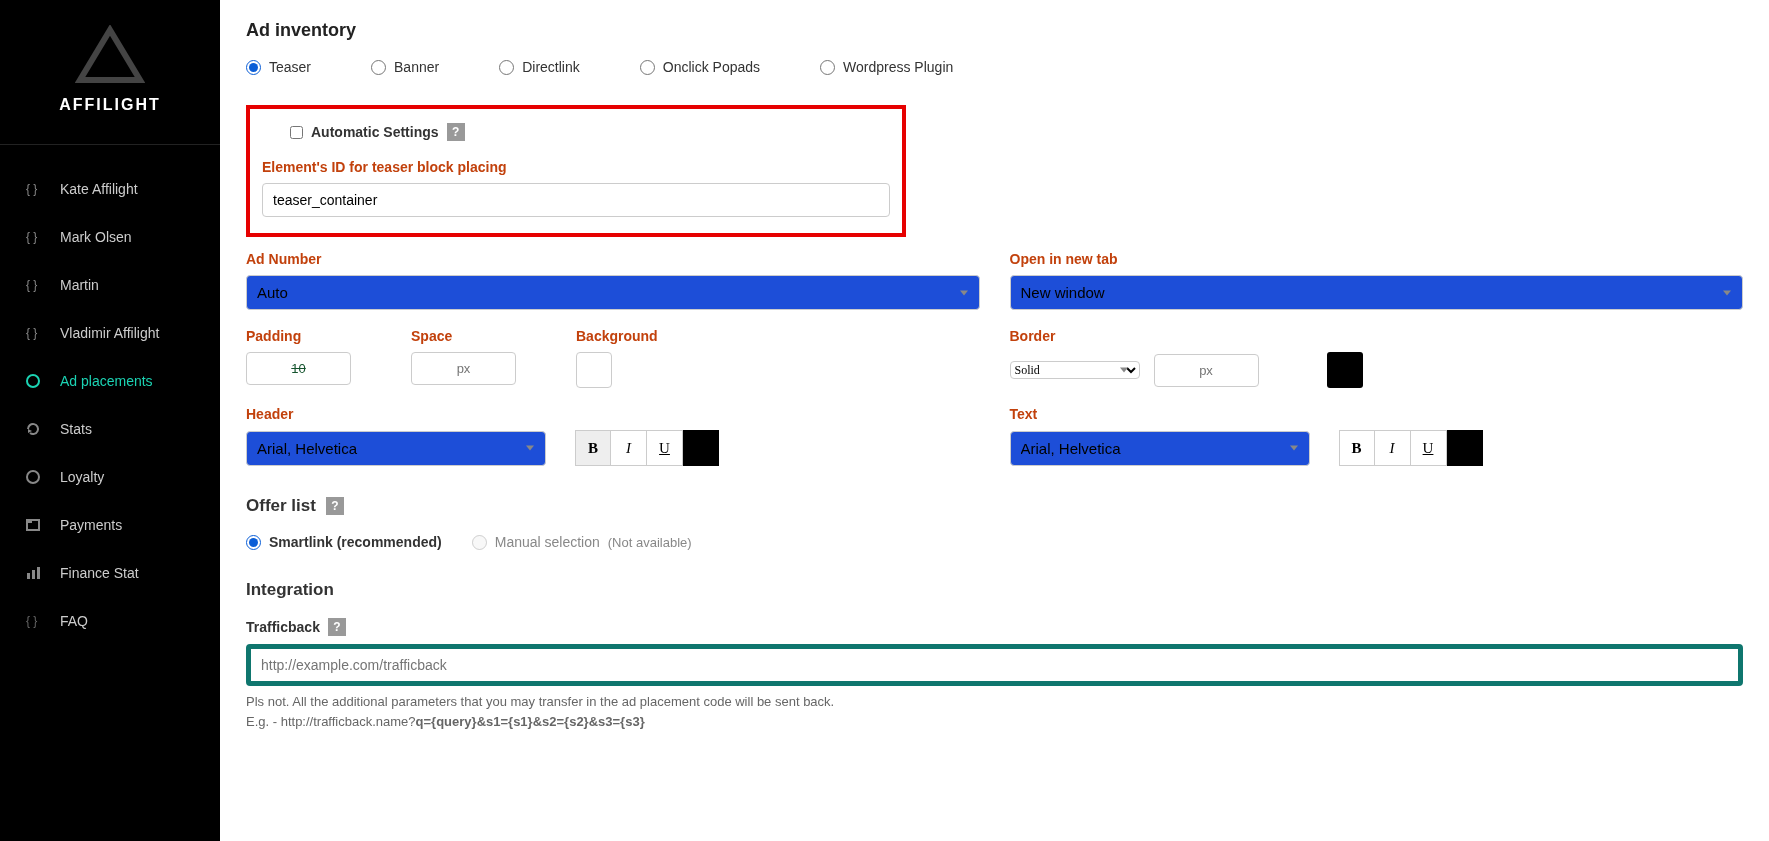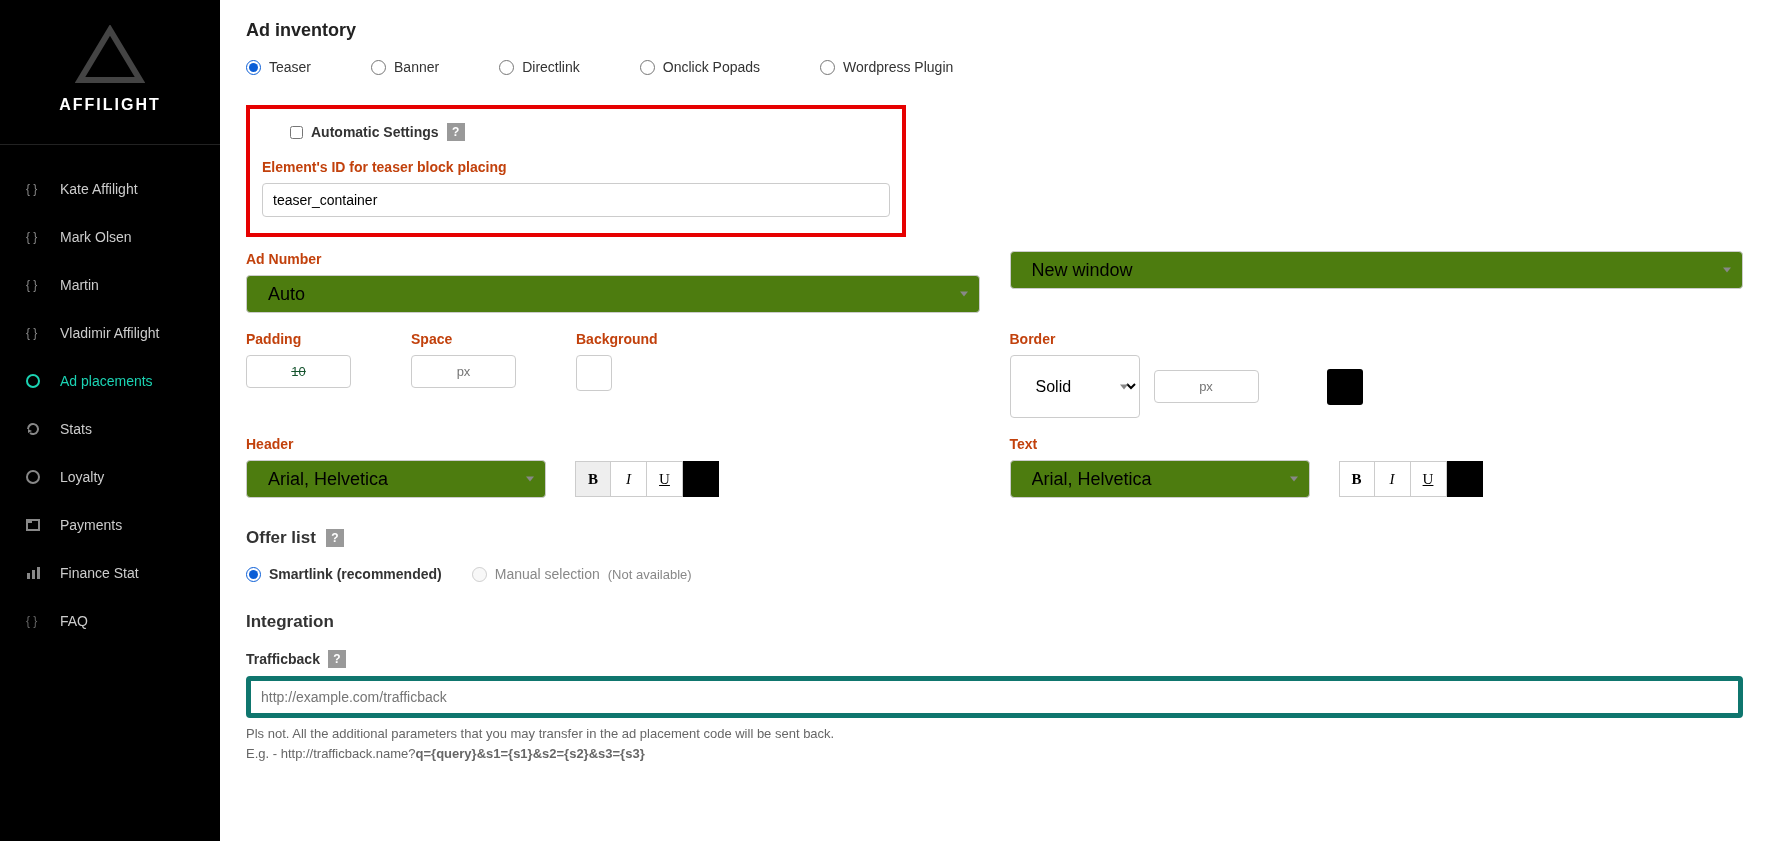--- a/index.html
+++ b/index.html
@@ -18,26 +18,26 @@
 .radio-row { display: flex; gap: 60px; margin-bottom: 30px; }
 .radio-opt { display: flex; align-items: center; gap: 8px; cursor: pointer; }
 .radio-opt input[type=radio] { width: 15px; height: 15px; accent-color: #0b5ed7; }
 .highlight-box { border: 4px solid #e60000; padding: 14px 12px 16px; margin-bottom: 14px; }
 .checkbox-row { display: flex; align-items: center; gap: 8px; margin-bottom: 18px; padding-left: 28px; }
 .checkbox-row label { font-weight: bold; }
 .help-icon { display: inline-flex; width: 18px; height: 18px; background: #999; color: #fff; align-items: center; justify-content: center; font-size: 12px; font-weight: bold; }
 .field-label { font-weight: bold; margin-bottom: 8px; display: block; color: #c2410c; }
 .text-input { width: 100%; border: 1px solid #ccc; border-radius: 4px; padding: 8px 10px; font-size: 14px; }
 .two-col { display: grid; grid-template-columns: 1fr 1fr; gap: 30px; margin-bottom: 18px; }
-.select-input { width: 100%; border: 1px solid #ccc; border-radius: 4px; padding: 8px 21px; font-size: 18px; appearance: none; background: #4d7c0f; position: relative; }
+.select-input { width: 100%; border: 1px solid #ccc; border-radius: 4px; padding: 8px 10px; font-size: 15px; appearance: none; background: #1d4ed8; position: relative; }
 .select-wrap { position: relative; }
 .select-wrap::after { content: ""; position: absolute; right: 12px; top: 50%; width: 0; height: 0; border-left: 4px solid transparent; border-right: 4px solid transparent; border-top: 5px solid #888; transform: translateY(-50%); pointer-events: none; }
 .small-input { width: 105px; border: 1px solid #ccc; border-radius: 4px; padding: 8px; text-align: center; font-size: 13px; color: #14532d; }
 .border-row { display: flex; gap: 14px; align-items: center; }
-.border-select { width: 130px; border: 1px solid #ccc; border-radius: 4px; padding: 21px; font-size: 16px; background: #fff; }
+.border-select { width: 130px; border: 1px solid #ccc; border-radius: 4px; padding: 0; font-size: 12px; background: #fff; font-family: Liberation Serif, serif; }
 .color-swatch { width: 36px; height: 36px; background: #000; border-radius: 3px; }
 .small-color { width: 36px; height: 36px; background: #fff; border: 1px solid #ccc; border-radius: 4px; }
 .font-row { display: flex; gap: 29px; align-items: center; }
 .font-select-wrap { width: 300px; }
 .style-btns { display: flex; }
 .style-btn { width: 36px; height: 36px; border: 1px solid #ccc; background: #fff; display: inline-flex; align-items: center; justify-content: center; font-family: Georgia, serif; font-size: 15px; cursor: pointer; }
 .style-btn.bold { font-weight: bold; background: #eee; }
 .style-btn.italic { font-style: italic; }
 .style-btn.underline { text-decoration: underline; }
 .style-btn + .style-btn { border-left: none; }
@@ -187,20 +187,21 @@
     <div class="two-col">
       <div>
         <label class="field-label">Ad Number</label>
         <div class="select-wrap">
           <select class="select-input">
             <option>Auto</option>
           </select>
         </div>
       </div>
       <div>
+        <label class="field-label">Open in new tab</label>
         <div class="select-wrap">
           <select class="select-input">
             <option>New window</option>
           </select>
         </div>
       </div>
     </div>
 
     <div class="two-col">
       <div>

